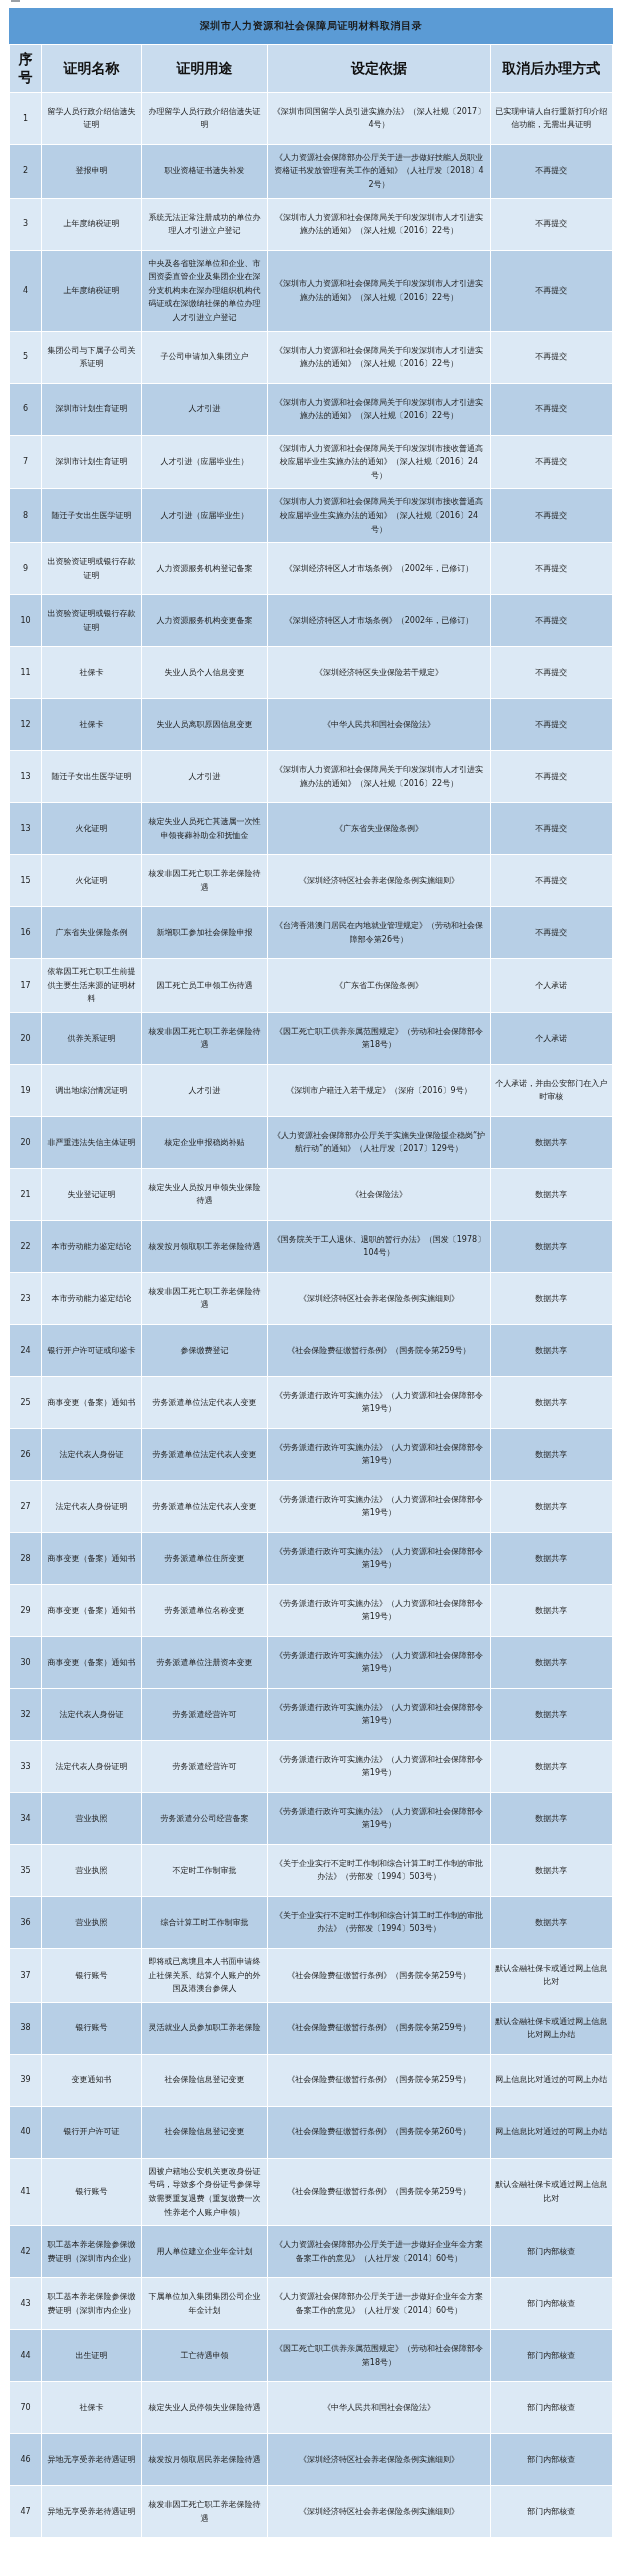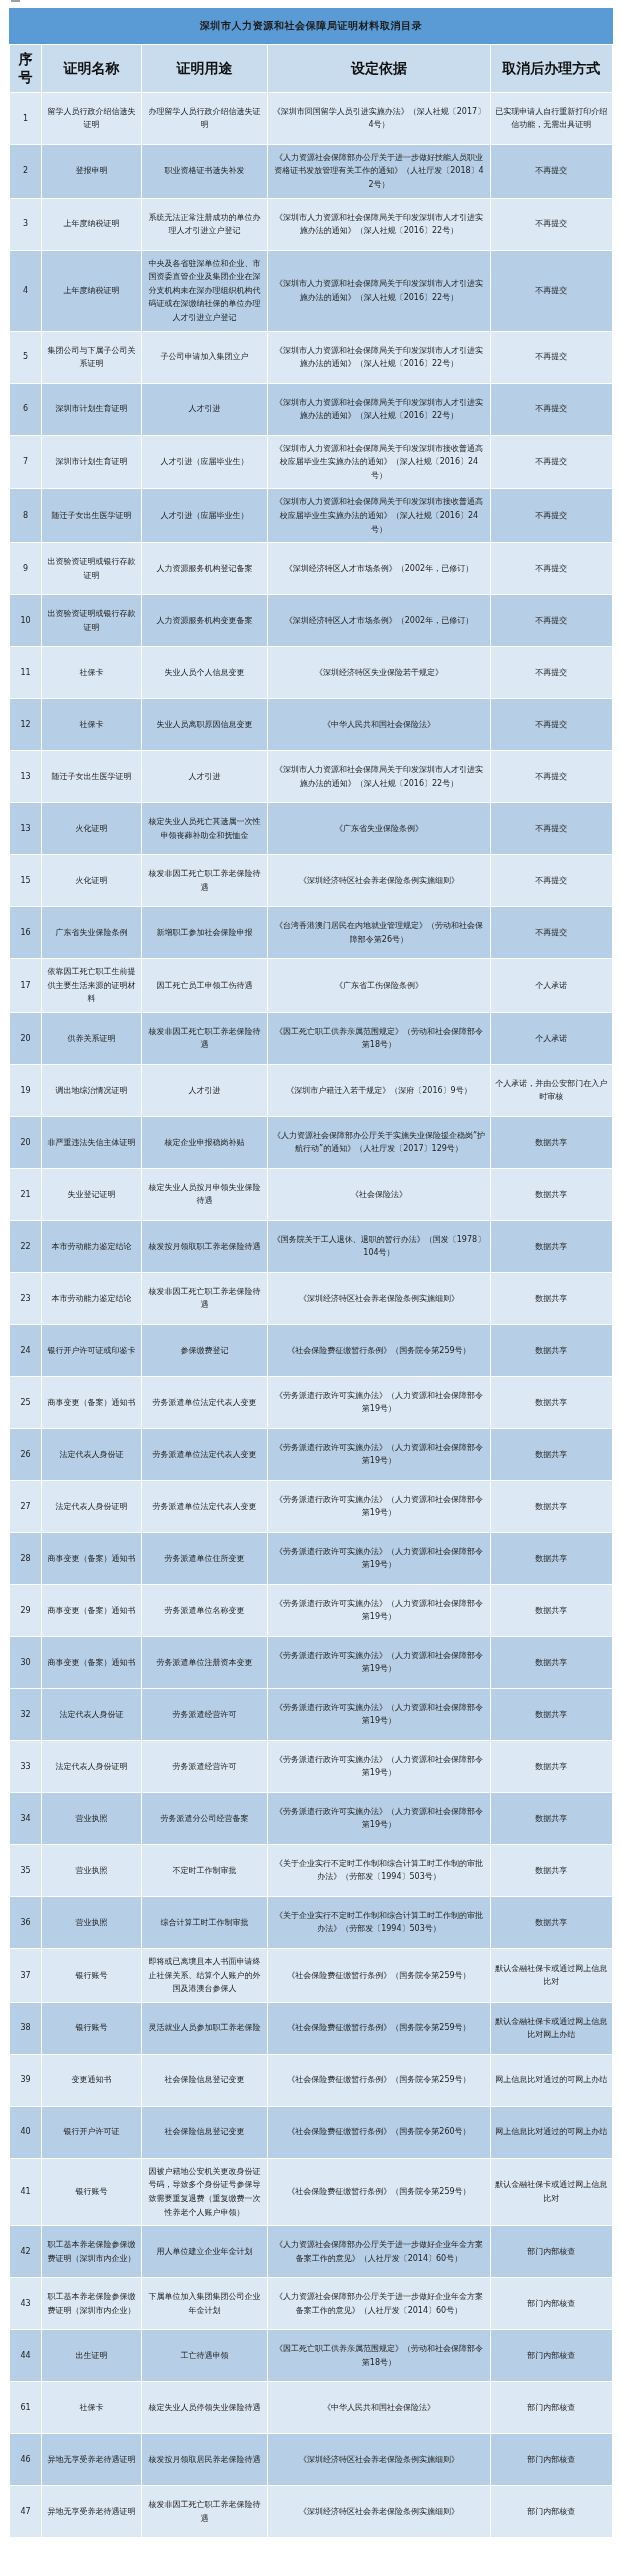--- a/index.html
+++ b/index.html
@@ -377,21 +377,21 @@
           <td>部门内部核查</td>
         </tr>
         <tr class="even">
           <td class="no-cell">44</td>
           <td>出生证明</td>
           <td>工亡待遇申领</td>
           <td>《因工死亡职工供养亲属范围规定》（劳动和社会保障部令第18号）</td>
           <td>部门内部核查</td>
         </tr>
         <tr class="odd">
-          <td class="no-cell">61</td>
+          <td class="no-cell">70</td>
           <td>社保卡</td>
           <td>核定失业人员停领失业保险待遇</td>
           <td>《中华人民共和国社会保险法》</td>
           <td>部门内部核查</td>
         </tr>
         <tr class="even">
           <td class="no-cell">46</td>
           <td>异地无享受养老待遇证明</td>
           <td>核发按月领取居民养老保险待遇</td>
           <td>《深圳经济特区社会养老保险条例实施细则》</td>

